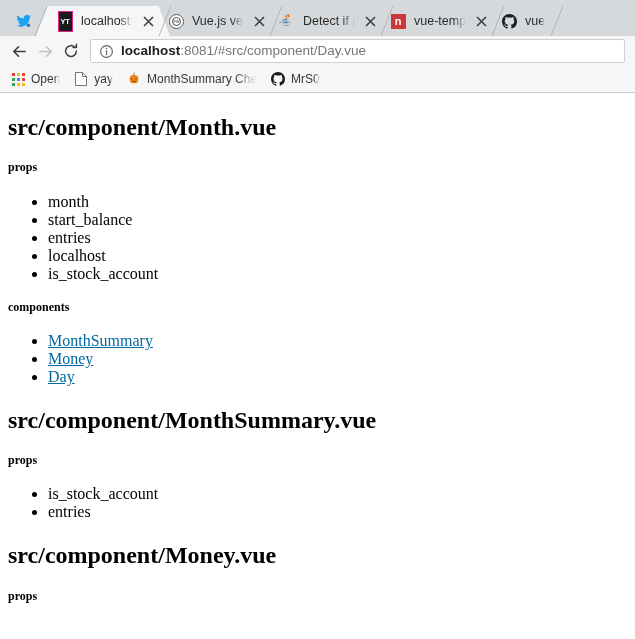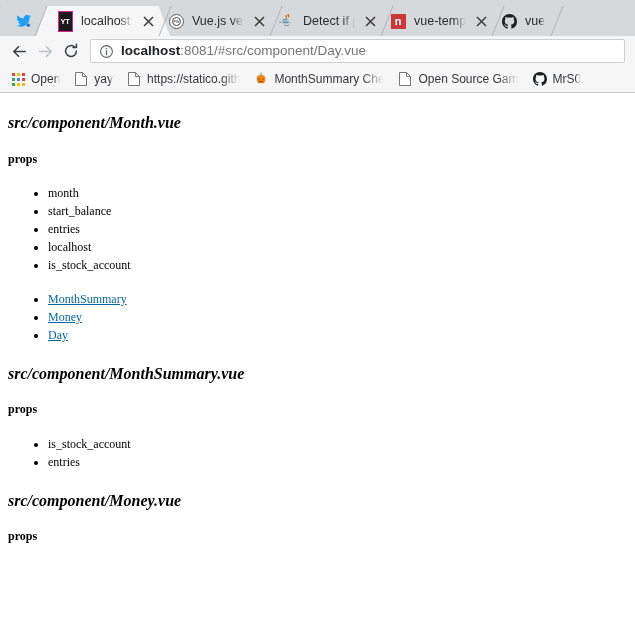--- a/index.html
+++ b/index.html
@@ -225,39 +225,38 @@
     overflow: hidden;
     position: relative;
   }
   .page {
     font-family: "Liberation Serif", serif;
     color: #000000;
     padding: 0 8px;
     box-sizing: border-box;
   }
   .page h1 {
-    font-size: 16px;
+    font-size: 24px;
     font-weight: bold;
     margin: 21px 0 21px 0;
     line-height: 1.1;
-    font-style: italic;
   }
   .page h2 {
     font-size: 12px;
     font-weight: bold;
     margin: 18px 0 18px 0;
     line-height: 1.1;
   }
   .page ul {
     margin: 16px 0 16px 0;
     padding-left: 40px;
     list-style-type: disc;
   }
   .page li {
-    font-size: 12px;
+    font-size: 16px;
     line-height: 18px;
   }
   .page a {
     color: #0369a1;
     text-decoration: underline;
   }
 </style>
 </head>
 <body>
 
@@ -441,52 +440,34 @@
     <div class="bm">
       <span class="bm-ico doc-ico">
         <svg width="12" height="14" viewBox="0 0 12 14">
           <path d="M0.5 0.5 H7.5 L11.5 4.5 V13.5 H0.5 Z" fill="#ffffff" stroke="#757575" stroke-width="1"></path>
           <path d="M7.5 0.5 V4.5 H11.5" fill="none" stroke="#757575" stroke-width="1"></path>
         </svg>
       </span>
       <span class="bm-label">yay</span>
     </div>
 
-    <div class="bm" style="max-width:124px;">
-      <span class="bm-ico doc-ico">
-        <svg width="12" height="14" viewBox="0 0 12 14">
-          <path d="M0.5 0.5 H7.5 L11.5 4.5 V13.5 H0.5 Z" fill="#ffffff" stroke="#757575" stroke-width="1"></path>
-          <path d="M7.5 0.5 V4.5 H11.5" fill="none" stroke="#757575" stroke-width="1"></path>
-        </svg>
-      </span>
-      <span class="bm-label">https://statico.gith</span>
-    </div>
 
     <div class="bm" style="max-width:132px;">
       <span class="bm-ico">
         <svg width="14" height="14" viewBox="0 0 16 16">
           <path d="M8 3.2c-1 0-1.6.5-2.2.5C4.3 3.7 3 5.4 3 8s1.3 5 2.8 5c.8 0 1.4-.5 2.2-.5s1.4.5 2.2.5C11.7 13 13 11 13 8s-1.3-4.3-2.8-4.3c-.6 0-1.2-.5-2.2-.5z" fill="#f08613"></path>
           <path d="M8 3.3c-.4-.9-.2-1.7.3-2.3" stroke="#4a8b2c" stroke-width="1.1" fill="none" stroke-linecap="round"></path>
           <path d="M5.7 7.2 L6.9 8.3 L4.7 8.3 Z" fill="#3b2103"></path>
           <path d="M10.3 7.2 L11.3 8.3 L9.1 8.3 Z" fill="#3b2103"></path>
           <path d="M5.6 10.2 h4.8 l-.6.9 h-1 l-.5-.6 -.5.6 h-1 Z" fill="#3b2103"></path>
         </svg>
       </span>
       <span class="bm-label">MonthSummary Che</span>
     </div>
 
-    <div class="bm" style="max-width:126px;">
-      <span class="bm-ico doc-ico">
-        <svg width="12" height="14" viewBox="0 0 12 14">
-          <path d="M0.5 0.5 H7.5 L11.5 4.5 V13.5 H0.5 Z" fill="#ffffff" stroke="#757575" stroke-width="1"></path>
-          <path d="M7.5 0.5 V4.5 H11.5" fill="none" stroke="#757575" stroke-width="1"></path>
-        </svg>
-      </span>
-      <span class="bm-label">Open Source Gam</span>
-    </div>
 
     <div class="bm">
       <span class="bm-ico">
         <svg width="14" height="14" viewBox="0 0 16 16">
           <path fill="#1b1f23" d="M8 0C3.58 0 0 3.58 0 8c0 3.54 2.29 6.53 5.47 7.59.4.07.55-.17.55-.38 0-.19-.01-.82-.01-1.49-2.01.37-2.53-.49-2.69-.94-.09-.23-.48-.94-.82-1.13-.28-.15-.68-.52-.01-.53.63-.01 1.08.58 1.23.82.72 1.21 1.87.87 2.33.66.07-.52.28-.87.51-1.07-1.78-.2-3.64-.89-3.64-3.95 0-.87.31-1.59.82-2.15-.08-.2-.36-1.02.08-2.12 0 0 .67-.21 2.2.82.64-.18 1.32-.27 2-.27.68 0 1.36.09 2 .27 1.53-1.04 2.2-.82 2.2-.82.44 1.1.16 1.92.08 2.12.51.56.82 1.27.82 2.15 0 3.07-1.87 3.75-3.65 3.95.29.25.54.73.54 1.48 0 1.07-.01 1.93-.01 2.2 0 .21.15.46.55.38A8.01 8.01 0 0 0 16 8c0-4.42-3.58-8-8-8z"></path>
         </svg>
       </span>
       <span class="bm-label">MrS0</span>
     </div>
   </div>
@@ -495,20 +476,21 @@
     <div class="page" id="page-root">
         <h1>src/component/Month.vue</h1>
         <h2>props</h2>
         <ul>
           <li>month</li>
           <li>start_balance</li>
           <li>entries</li>
           <li>localhost</li>
           <li>is_stock_account</li>
         </ul>
+        <h2>components</h2>
         <ul>
           <li><a href="#">MonthSummary</a></li>
           <li><a href="#">Money</a></li>
           <li><a href="#">Day</a></li>
         </ul>
         <h1>src/component/MonthSummary.vue</h1>
         <h2>props</h2>
         <ul>
           <li>is_stock_account</li>
           <li>entries</li>

